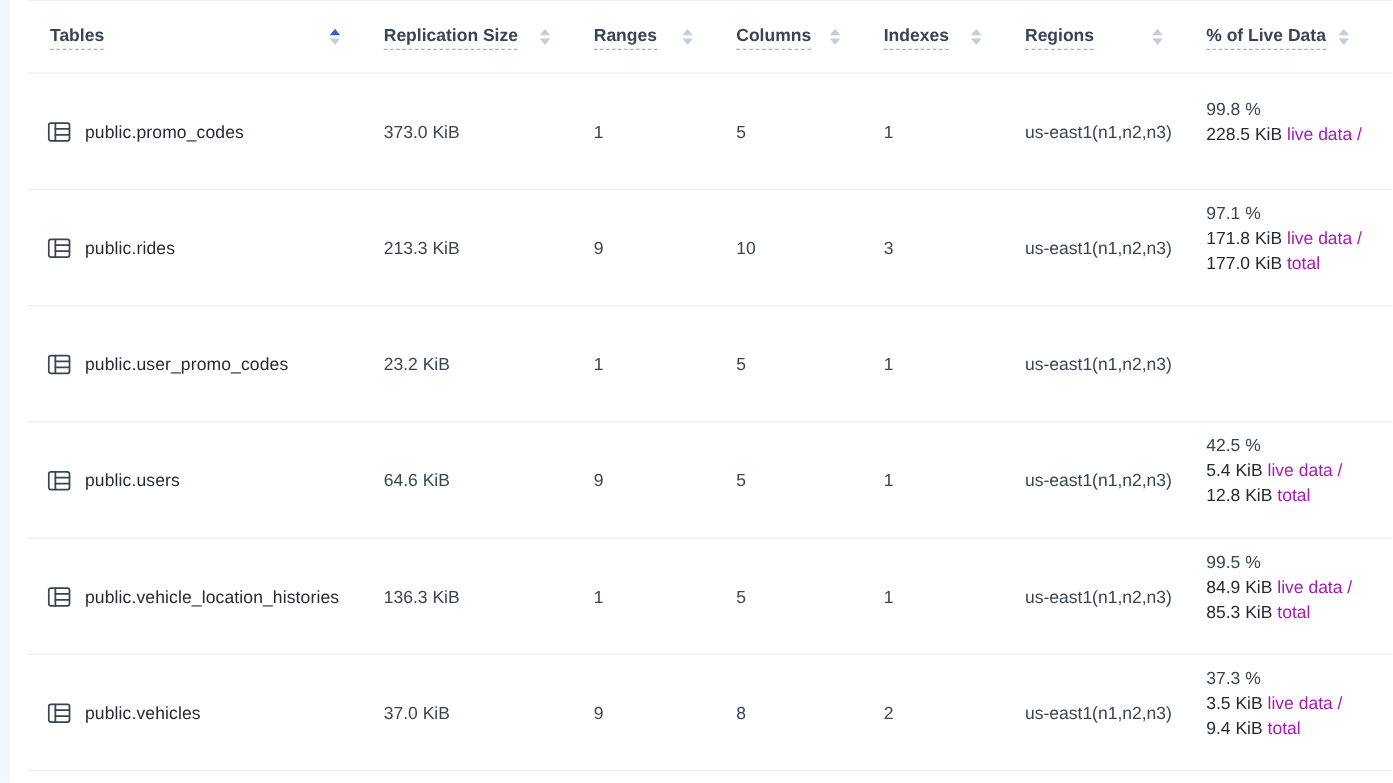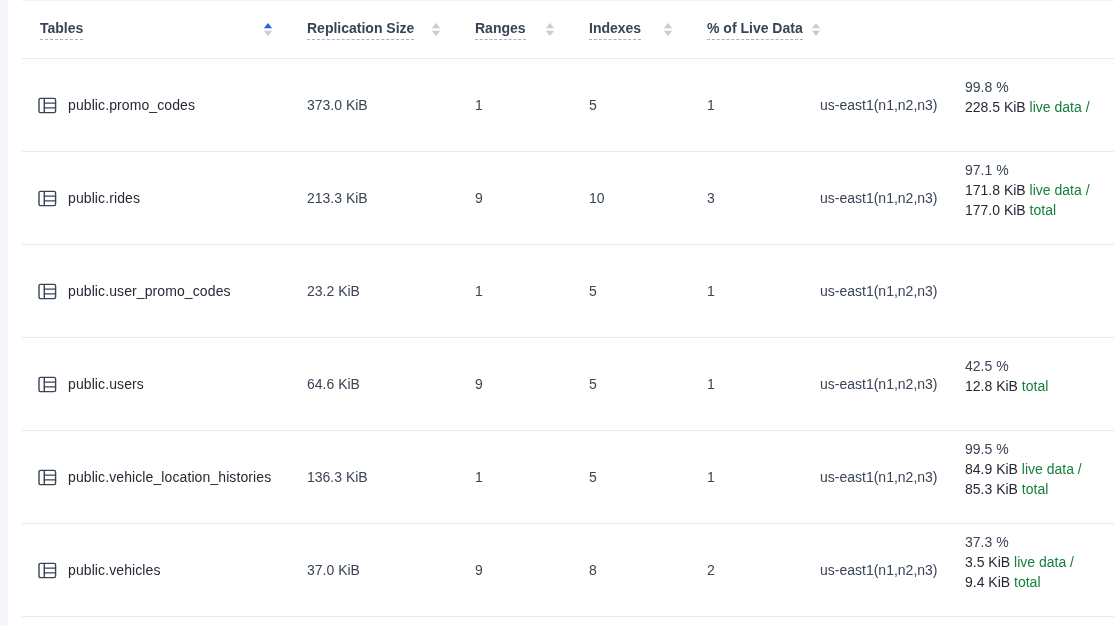--- a/index.html
+++ b/index.html
@@ -76,21 +76,21 @@
   .ticon { line-height: 0; flex: 0 0 auto; }
   .live-cell {
     font-size: 14px;
     line-height: 20px;
     color: #394455;
     position: relative;
     top: -8px;
     white-space: nowrap;
   }
   .live-strong { color: #242a35; }
-  .live-muted { color: #15803d; }
+  .live-muted { color: #a21caf; }
 </style>
 </head>
 <body>
 
 <div class="left-strip"></div>
 
 <div class="table-wrap">
 
   <div class="grid-row header-row">
     <div class="th first sorted-asc">
@@ -114,21 +114,39 @@
     <div class="th">
       <span class="th-label">Ranges</span>
       <span class="sort-icon">
         <svg width="10" height="15" viewBox="0 0 10 15">
             <path class="tri tri-up" d="M5 1 L9.2 6.2 H0.8 Z"></path>
             <path class="tri tri-down" d="M5 14 L9.2 8.8 H0.8 Z"></path>
           </svg>
       </span>
     </div>
     <div class="th">
+      <span class="th-label">Columns</span>
+      <span class="sort-icon">
+        <svg width="10" height="15" viewBox="0 0 10 15">
+            <path class="tri tri-up" d="M5 1 L9.2 6.2 H0.8 Z"></path>
+            <path class="tri tri-down" d="M5 14 L9.2 8.8 H0.8 Z"></path>
+          </svg>
+      </span>
+    </div>
+    <div class="th">
       <span class="th-label">Indexes</span>
+      <span class="sort-icon">
+        <svg width="10" height="15" viewBox="0 0 10 15">
+            <path class="tri tri-up" d="M5 1 L9.2 6.2 H0.8 Z"></path>
+            <path class="tri tri-down" d="M5 14 L9.2 8.8 H0.8 Z"></path>
+          </svg>
+      </span>
+    </div>
+    <div class="th">
+      <span class="th-label">Regions</span>
       <span class="sort-icon">
         <svg width="10" height="15" viewBox="0 0 10 15">
             <path class="tri tri-up" d="M5 1 L9.2 6.2 H0.8 Z"></path>
             <path class="tri tri-down" d="M5 14 L9.2 8.8 H0.8 Z"></path>
           </svg>
       </span>
     </div>
     <div class="th last">
       <span class="th-label">% of Live Data</span>
       <span class="sort-icon">
@@ -219,20 +237,21 @@
       </span>
       <span class="tname">public.users</span>
     </div>
     <div class="cell">64.6 KiB</div>
     <div class="cell">9</div>
     <div class="cell">5</div>
     <div class="cell">1</div>
     <div class="cell">us-east1(n1,n2,n3)</div>
     <div class="cell live-cell">
       <div>42.5 %</div>
+      <div><span class="live-strong">5.4 KiB</span> <span class="live-muted">live data /</span></div>
       <div><span class="live-strong">12.8 KiB</span> <span class="live-muted">total</span></div>
     </div>
   </div>
 
   <div class="grid-row data-row">
     <div class="cell name-cell">
       <span class="ticon">
         <svg width="19" height="17" viewBox="0 0 19 17" fill="none" stroke="#394455" stroke-width="1.4" stroke-linecap="round">
           <rect x="1" y="1.4" width="16.6" height="14.2" rx="1.6"></rect>
           <line x1="6.3" y1="1.6" x2="6.3" y2="15.4"></line>

